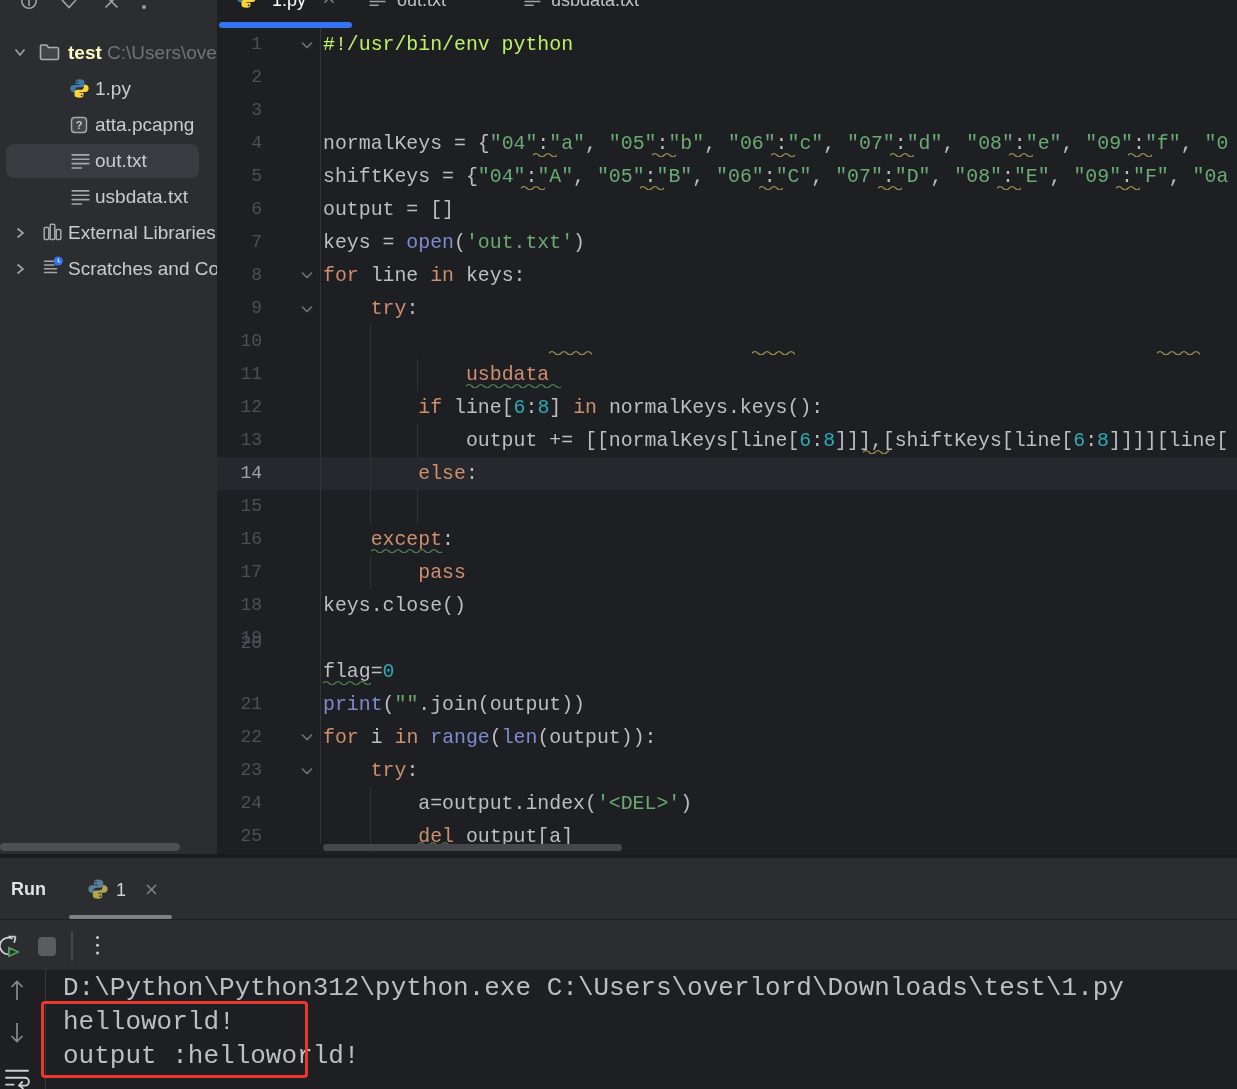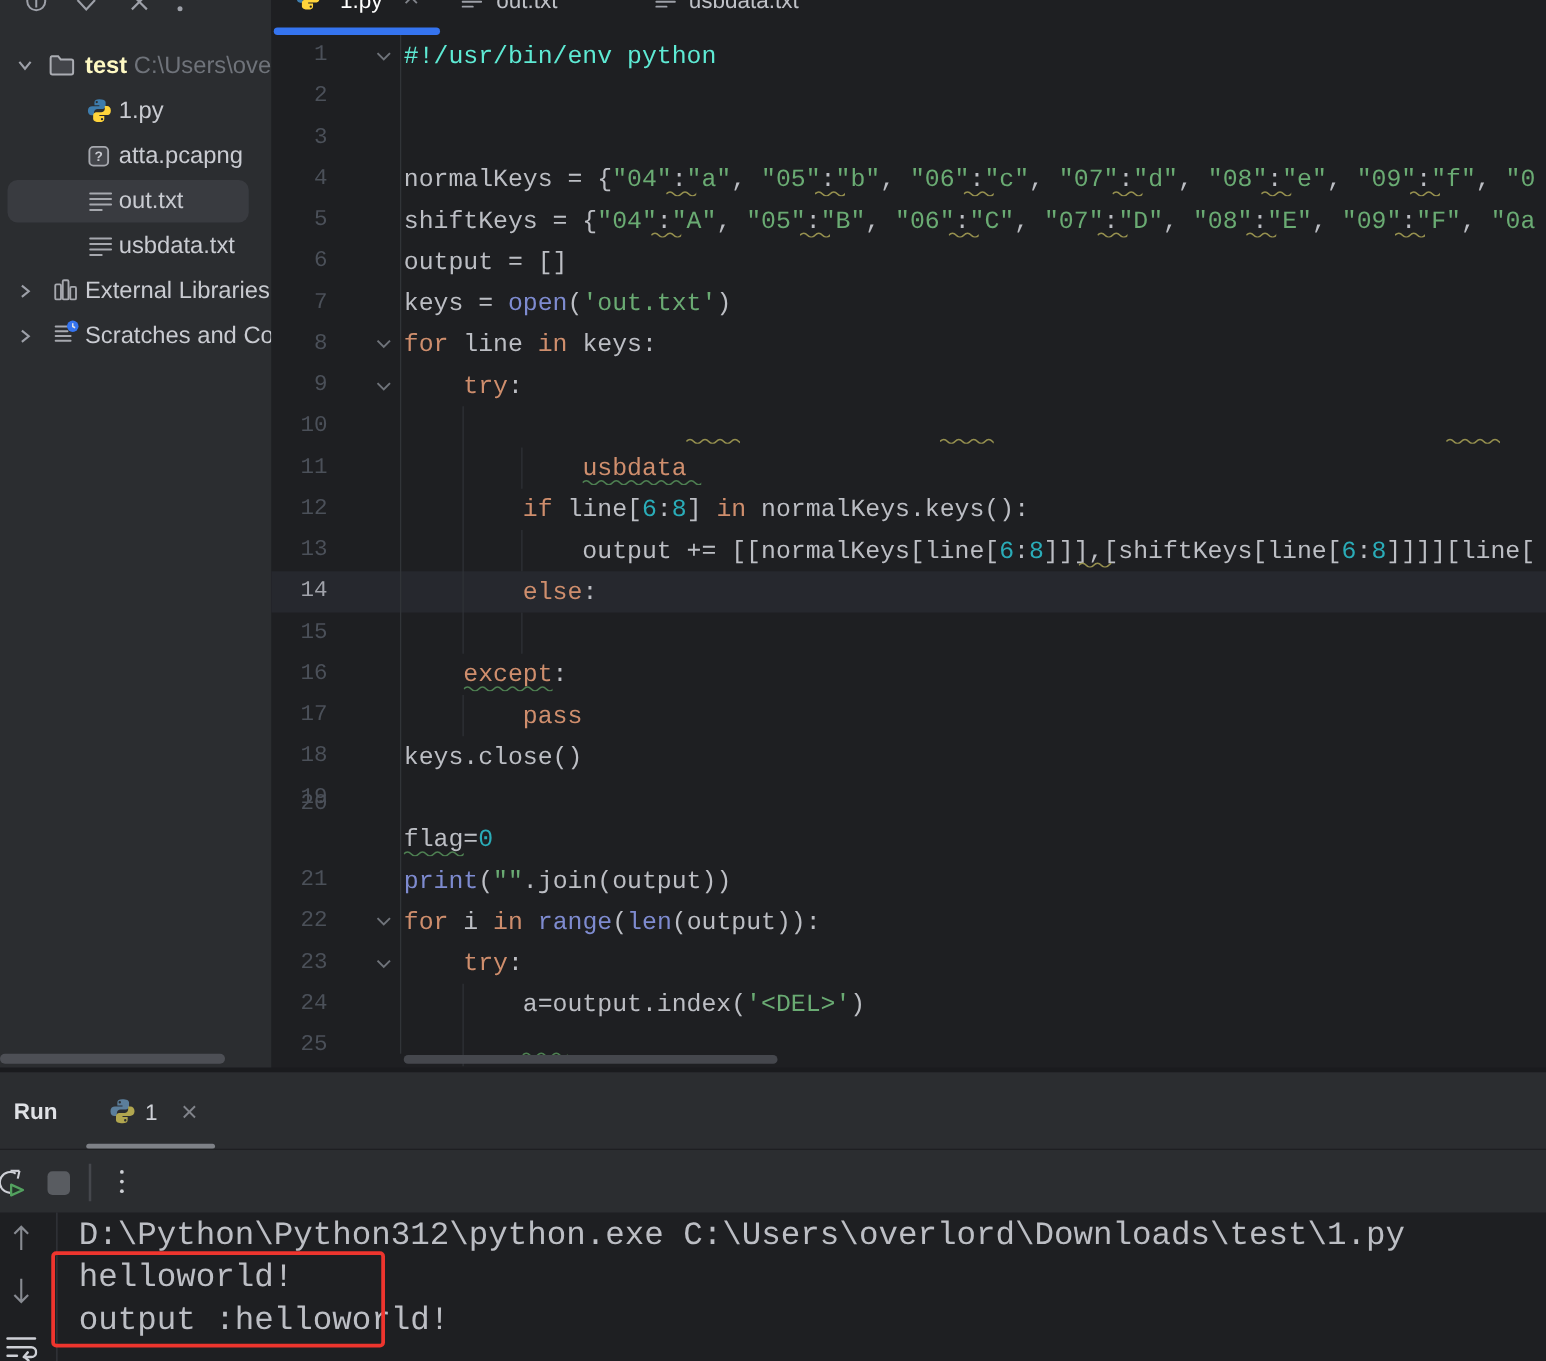--- a/index.html
+++ b/index.html
@@ -5,21 +5,21 @@
   font-family:"Liberation Sans", sans-serif; }
 .abs { position:absolute; }
 .ic { position:absolute; }
 #panel { position:absolute; left:0; top:0; width:217px; height:855px; background:#2B2D30; overflow:hidden; }
 #editor { position:absolute; left:217px; top:0; width:1020px; height:855px; background:#1E1F22; overflow:hidden; }
 .tree { position:absolute; font-size:19px; color:#C9CBD1; white-space:nowrap; }
 .cl { position:absolute; left:106px; font-family:"Liberation Mono",monospace;
   font-size:19.85px; line-height:33px; height:33px; color:#BCBEC4; white-space:pre; }
 .cl i { font-style:normal; }
 i.k { color:#CF8E6D; } i.s { color:#6AAB73; } i.n { color:#2AACB8; }
-i.c { color:#5eead4; } i.b { color:#7E8BD0; }
+i.c { color:#bef264; } i.b { color:#7E8BD0; }
 .ln { position:absolute; left:0; width:45px; text-align:right; font-family:"Liberation Mono",monospace;
   font-size:18px; line-height:33px; color:#4B5059; }
 .ln.cur { color:#A1A3AB; }
 .ig { position:absolute; width:1px; background:#2F3237; }
 pre { margin:0; }
 </style></head>
 <body>
 
 <div id="panel">
 
@@ -155,20 +155,21 @@
     <pre class="cl" style="top:457px">        <i class="k">else</i>:</pre>
     <pre class="cl" style="top:523px">    <i class="k">except</i>:</pre>
     <pre class="cl" style="top:556px">        <i class="k">pass</i></pre>
     <pre class="cl" style="top:589px">keys.close()</pre>
     <pre class="cl" style="top:622px"></pre>
     <pre class="cl" style="top:655px">flag=<i class="n">0</i></pre>
     <pre class="cl" style="top:688px"><i class="b">print</i>(<i class="s">""</i>.join(output))</pre>
     <pre class="cl" style="top:721px"><i class="k">for</i> i <i class="k">in</i> <i class="b">range</i>(<i class="b">len</i>(output)):</pre>
     <pre class="cl" style="top:754px">    <i class="k">try</i>:</pre>
     <pre class="cl" style="top:787px">        a=output.index(<i class="s">'&lt;DEL&gt;'</i>)</pre>
+    <pre class="cl" style="top:820px">        <i class="k">del</i> output[a]</pre>
 <svg class="ic" style="left:316px;top:152px" width="24" height="5" viewBox="0 0 24 5">
       <path d="M0 3.2 q3 -3.2 6 0 t6 0 t6 0 t6 0 t6 0" fill="none" stroke="#96904F" stroke-width="1.3"></path>
     </svg>
     <svg class="ic" style="left:435px;top:152px" width="24" height="5" viewBox="0 0 24 5">
       <path d="M0 3.2 q3 -3.2 6 0 t6 0 t6 0 t6 0 t6 0" fill="none" stroke="#96904F" stroke-width="1.3"></path>
     </svg>
     <svg class="ic" style="left:554px;top:152px" width="24" height="5" viewBox="0 0 24 5">
       <path d="M0 3.2 q3 -3.2 6 0 t6 0 t6 0 t6 0 t6 0" fill="none" stroke="#96904F" stroke-width="1.3"></path>
     </svg>
     <svg class="ic" style="left:673px;top:152px" width="24" height="5" viewBox="0 0 24 5">

